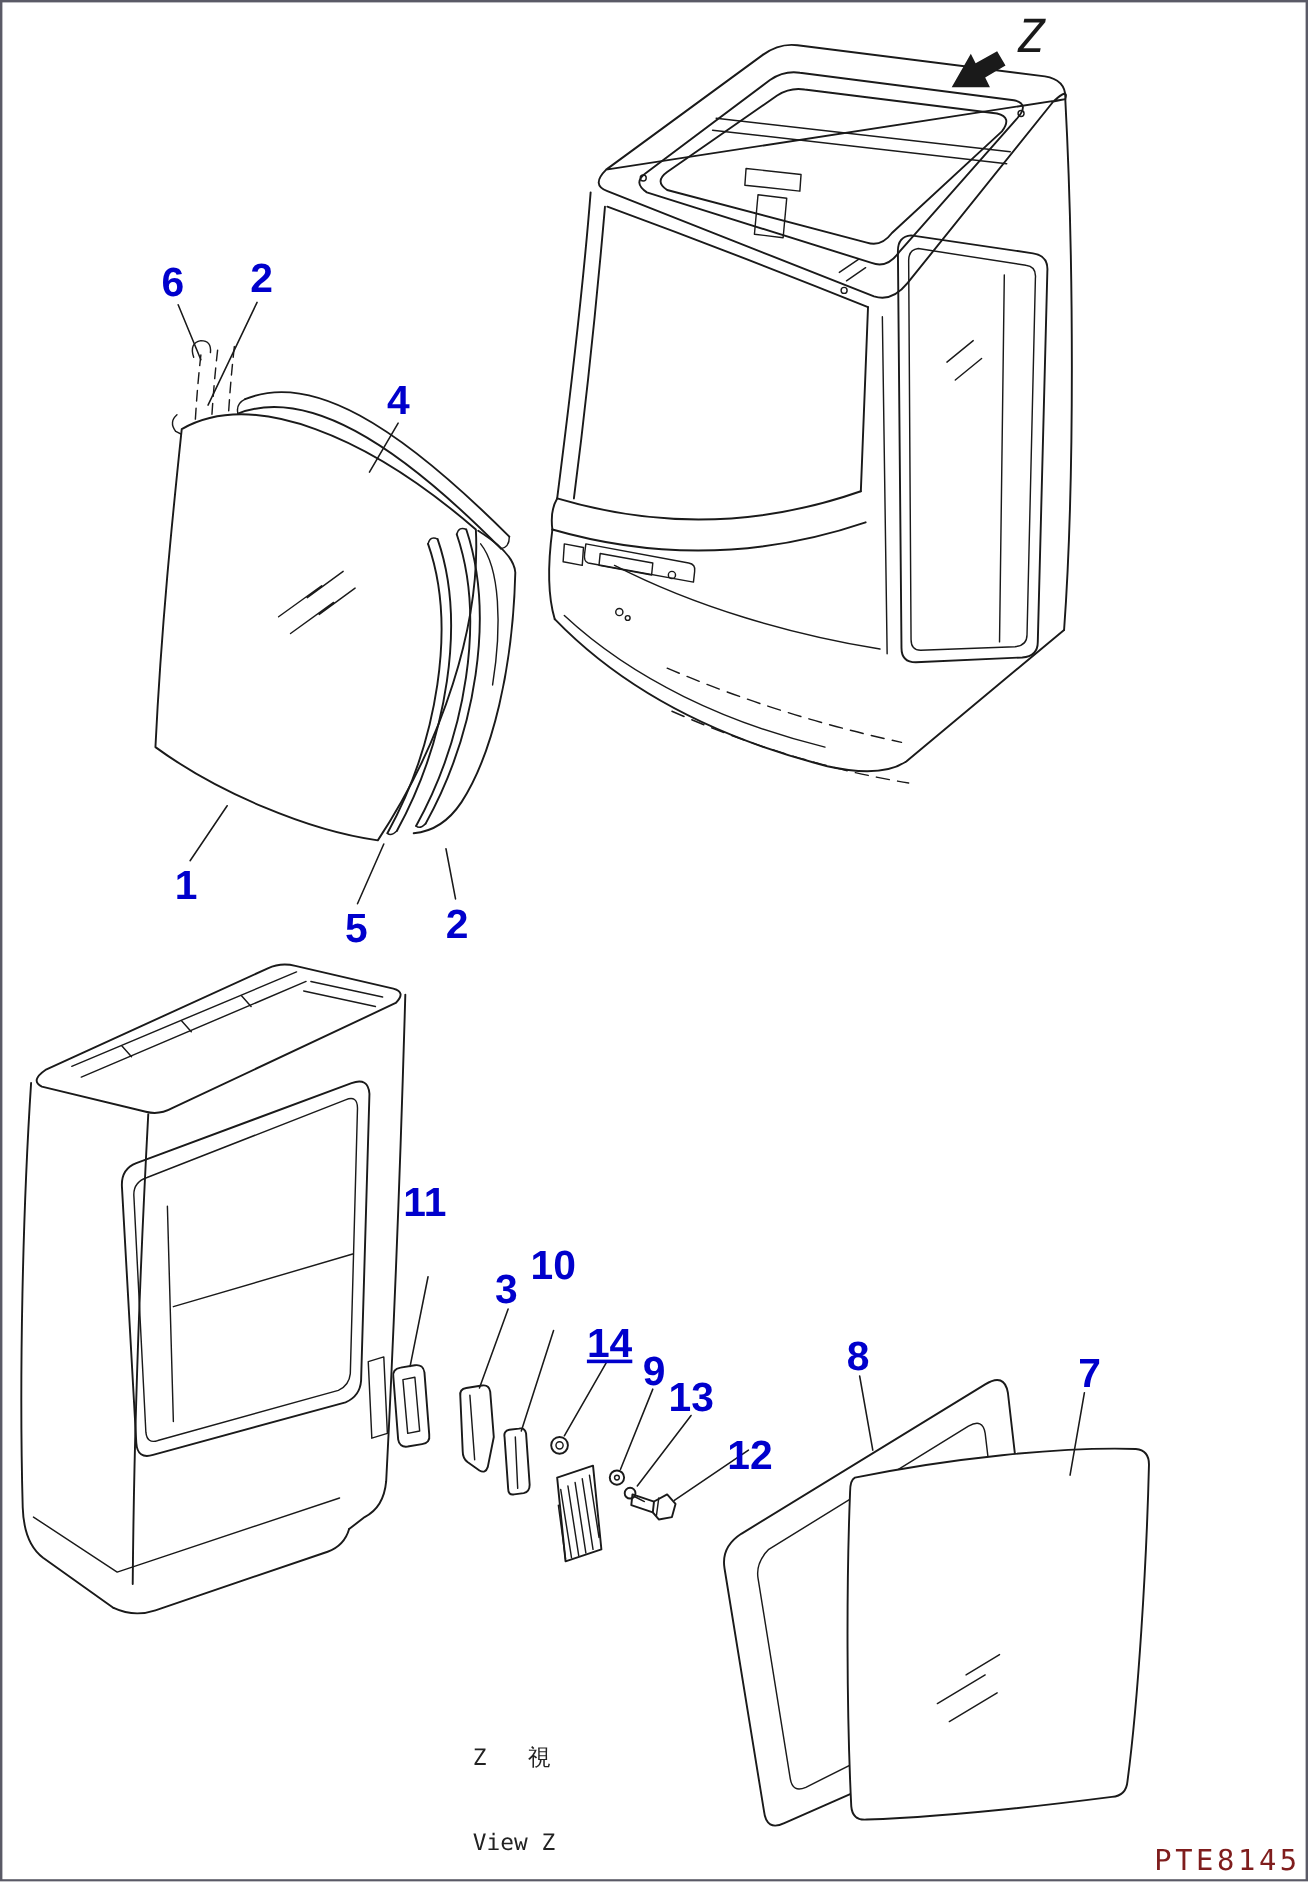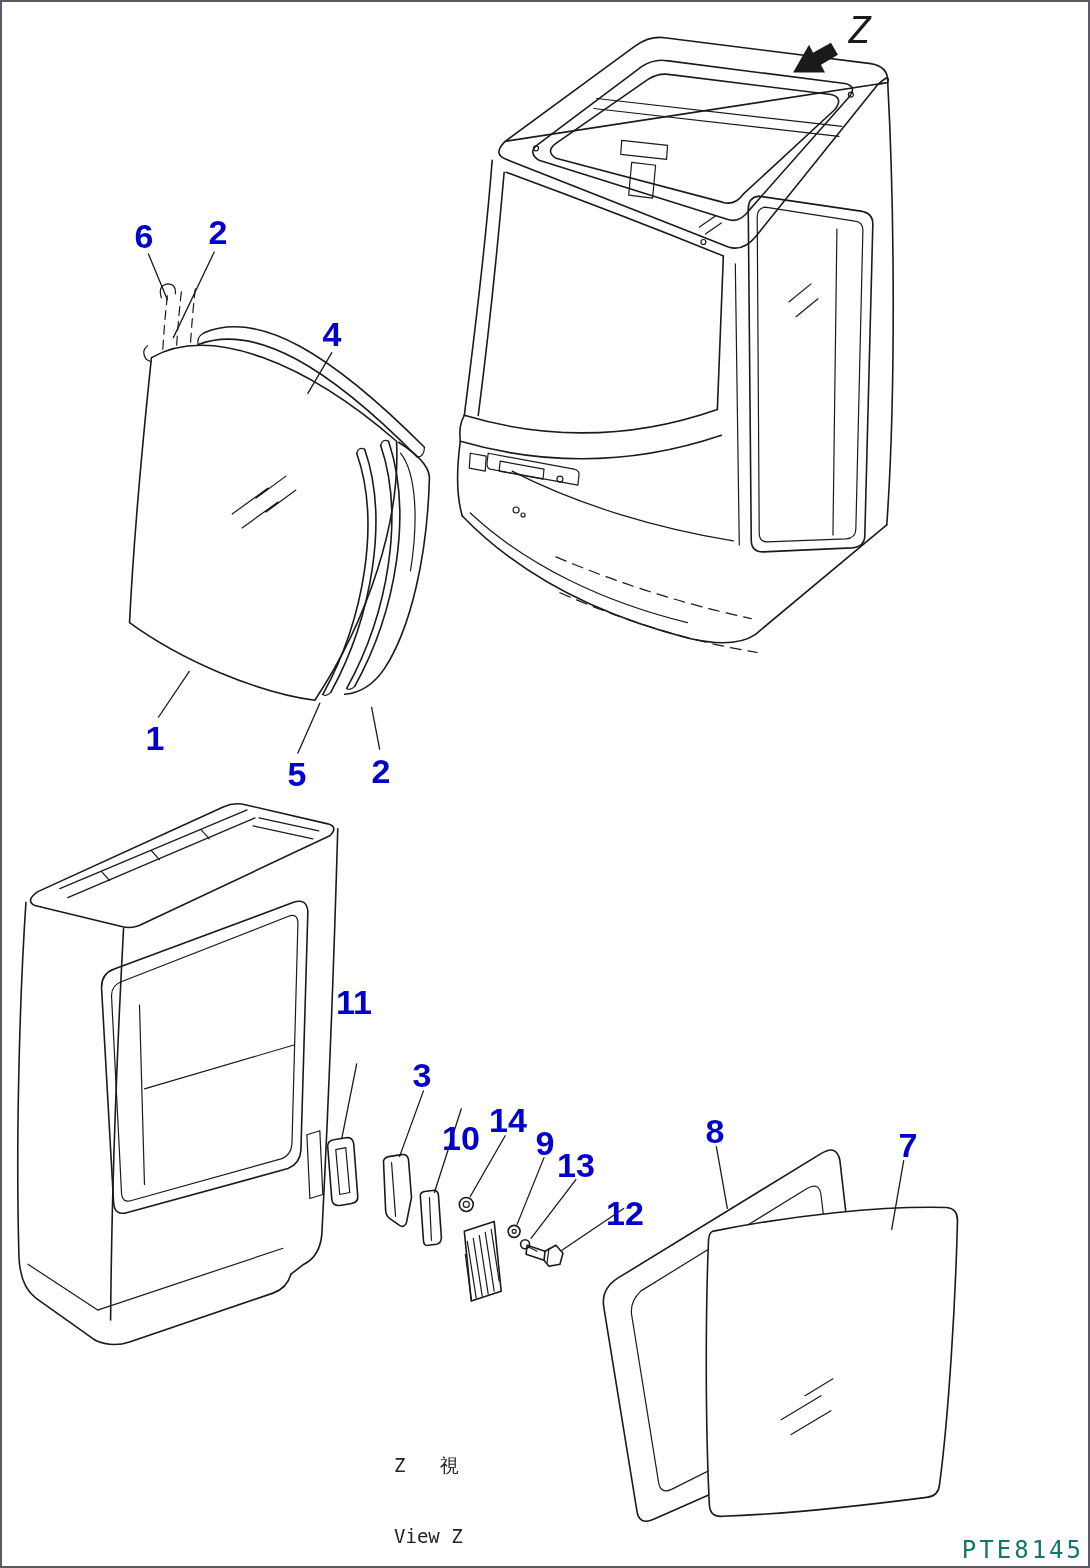--- a/index.html
+++ b/index.html
@@ -42,21 +42,21 @@
     font-family:"DejaVu Sans Mono", monospace;
   }
   .view-note{
     position:absolute;left:392px;top:1404px;
     font-size:19px;line-height:1.25;color:#222222;
     white-space:pre;
     font-family:"DejaVu Sans Mono", monospace;
   }
   .drawing-code{
     position:absolute;right:4px;bottom:2px;
-    font-size:24px;letter-spacing:3px;color:#0f766e;
+    font-size:24px;letter-spacing:3px;color:#7f1d1d;
     font-family:"DejaVu Sans Mono", monospace;
   }
 </style>
 </head>
 <body>
 
 <div class="page">
 
   <svg id="diagram" viewBox="0 0 1090 1568">
 
@@ -221,22 +221,22 @@
 
   <div id="callout-layer">
       <span class="callout" style="left: 142px; top: 234px;">6</span>
       <span class="callout" style="left: 216px; top: 230px;">2</span>
       <span class="callout" style="left: 330px; top: 332px;">4</span>
       <span class="callout" style="left: 153px; top: 736px;">1</span>
       <span class="callout" style="left: 295px; top: 772px;">5</span>
       <span class="callout" style="left: 379px; top: 769px;">2</span>
       <span class="callout" style="left: 352px; top: 1000px;">11</span>
       <span class="callout" style="left: 420px; top: 1073px;">3</span>
-      <span class="callout" style="left: 459px; top: 1136px;">10</span>
-      <span class="callout" style="left: 506px; top: 1118px;">14</span>
+      <span class="callout" style="left: 459px; top: 1053px;">10</span>
+      <span class="callout" style="left: 506px; top: 1118px; text-decoration: underline;">14</span>
       <span class="callout" style="left: 543px; top: 1141px;">9</span>
       <span class="callout" style="left: 574px; top: 1163px;">13</span>
       <span class="callout" style="left: 623px; top: 1191px; margin-top: 20px;">12</span>
       <span class="callout" style="left: 713px; top: 1129px;">8</span>
       <span class="callout" style="left: 906px; top: 1143px;">7</span>
     </div>
 
 </div>
 
 </body></html>

